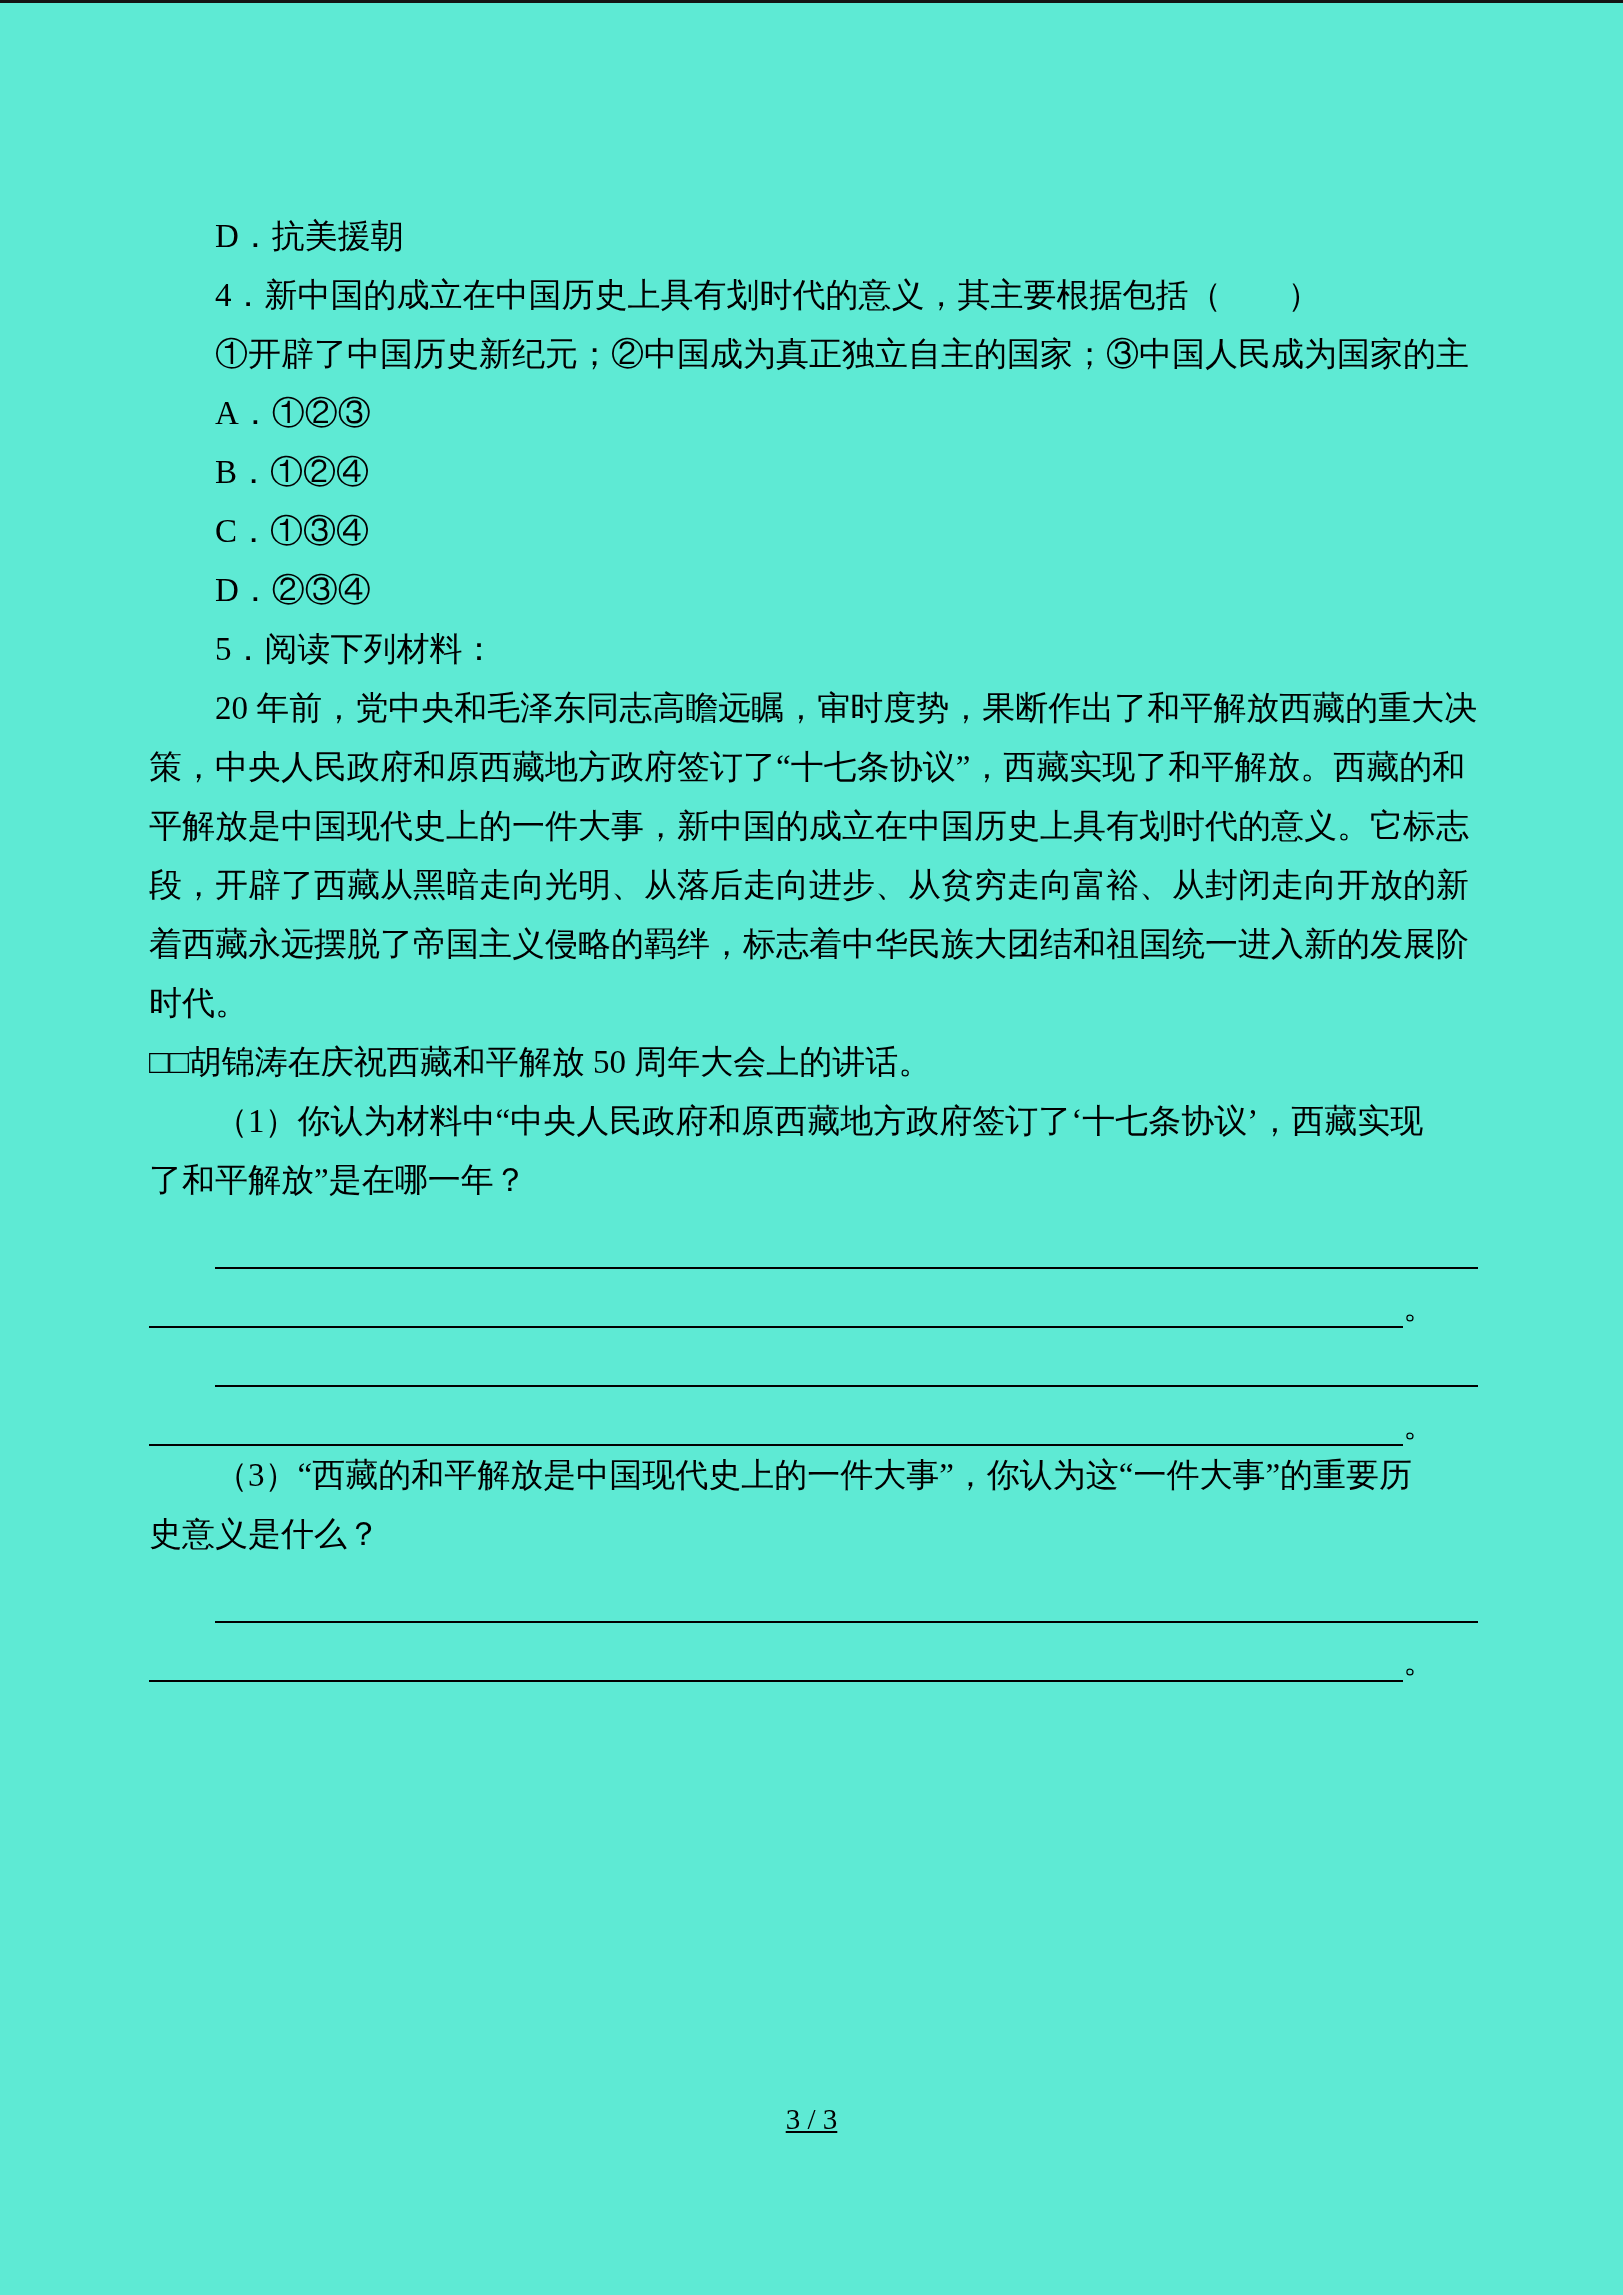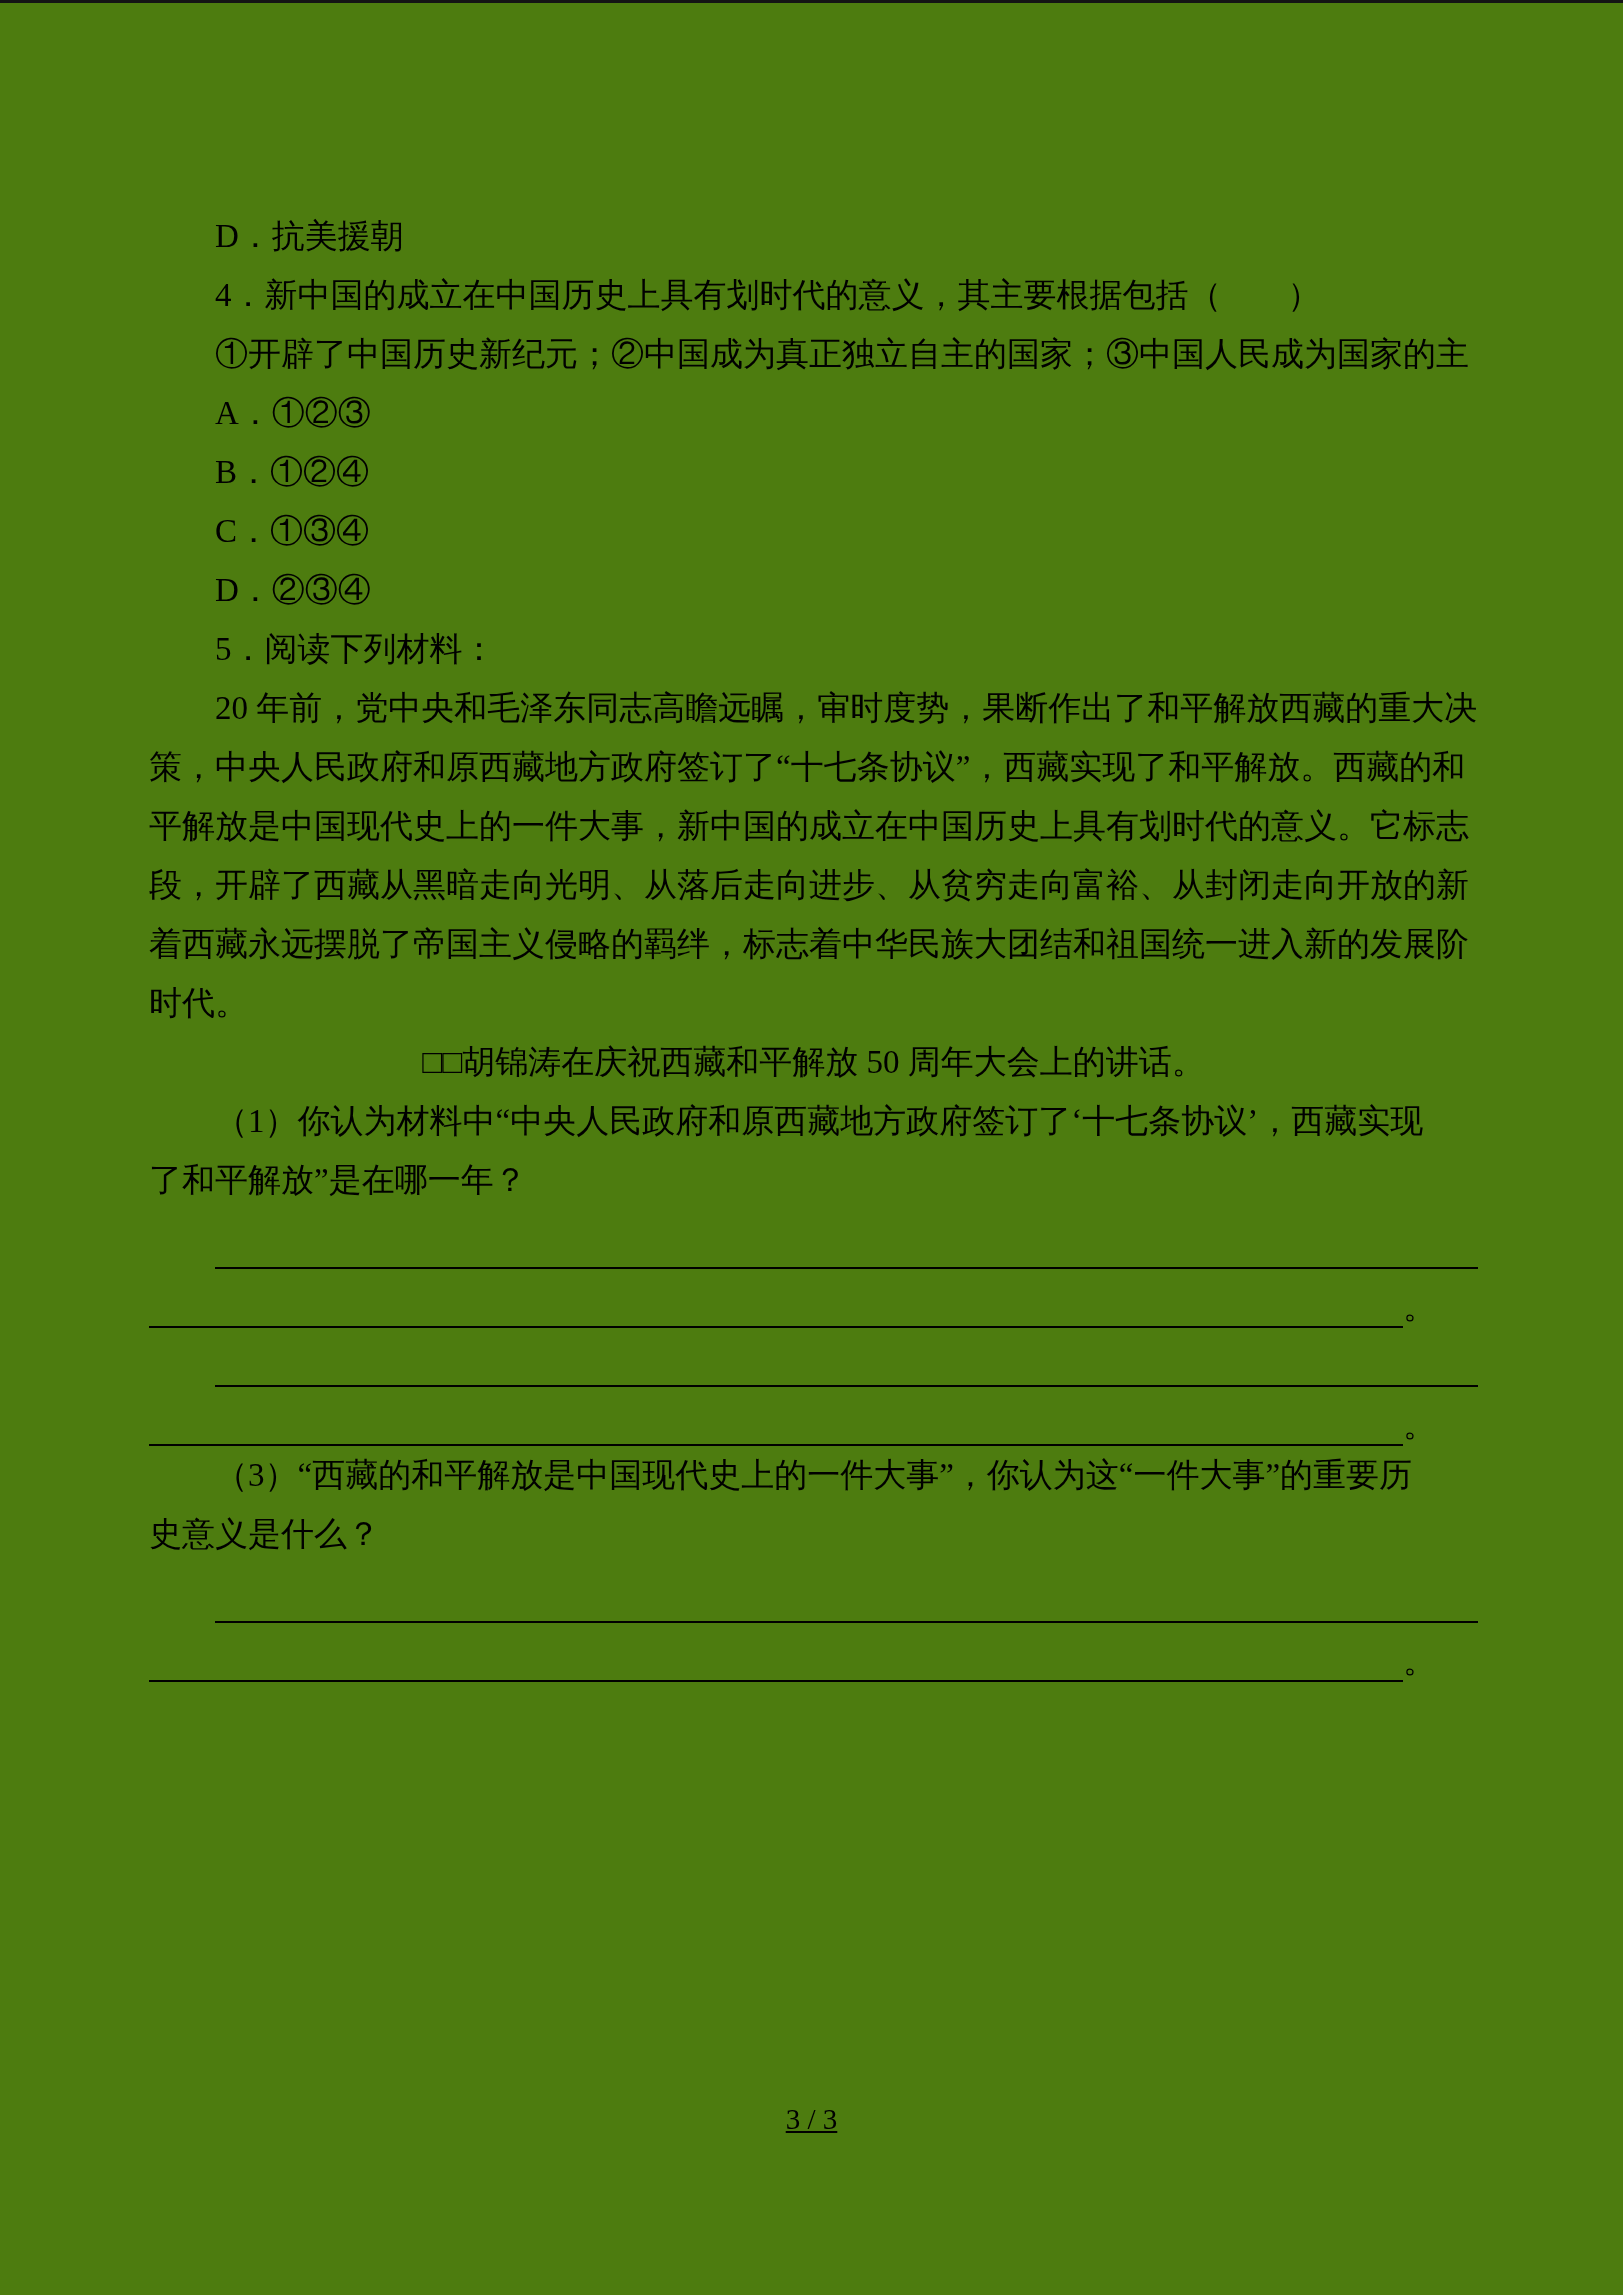--- a/index.html
+++ b/index.html
@@ -4,21 +4,21 @@
 <style>
   html, body {
     margin: 0;
     padding: 0;
     background: #ffffff;
   }
   .page {
     position: relative;
     width: 1623px;
     height: 2295px;
-    background: #4d7c0f;
+    background: #5eead4;
     overflow: hidden;
     font-family: "Liberation Serif", serif;
     color: #000000;
   }
   .top-edge {
     position: absolute;
     top: 0; left: 0;
     width: 100%;
     height: 3.4px;
     background: #141414;
@@ -30,21 +30,21 @@
     top: 207px;
     font-size: 33px;
     line-height: 59px;
     text-align: left;
   }
   .line {
     white-space: pre-wrap;
     min-height: 59px;
   }
   .line.t-indent2 { text-indent: 2em; }
-  .line.t-attribution { text-align: center; }
+  .line.t-attribution { text-align: left; }
   .line.t-blank {
     display: flex;
     align-items: flex-end;
     height: 59px;
   }
   .line.t-blank.v-indent { padding-left: 2em; }
   .underline {
     flex: 1 1 auto;
     height: 57px;
     border-bottom: 2.7px solid #000000;

